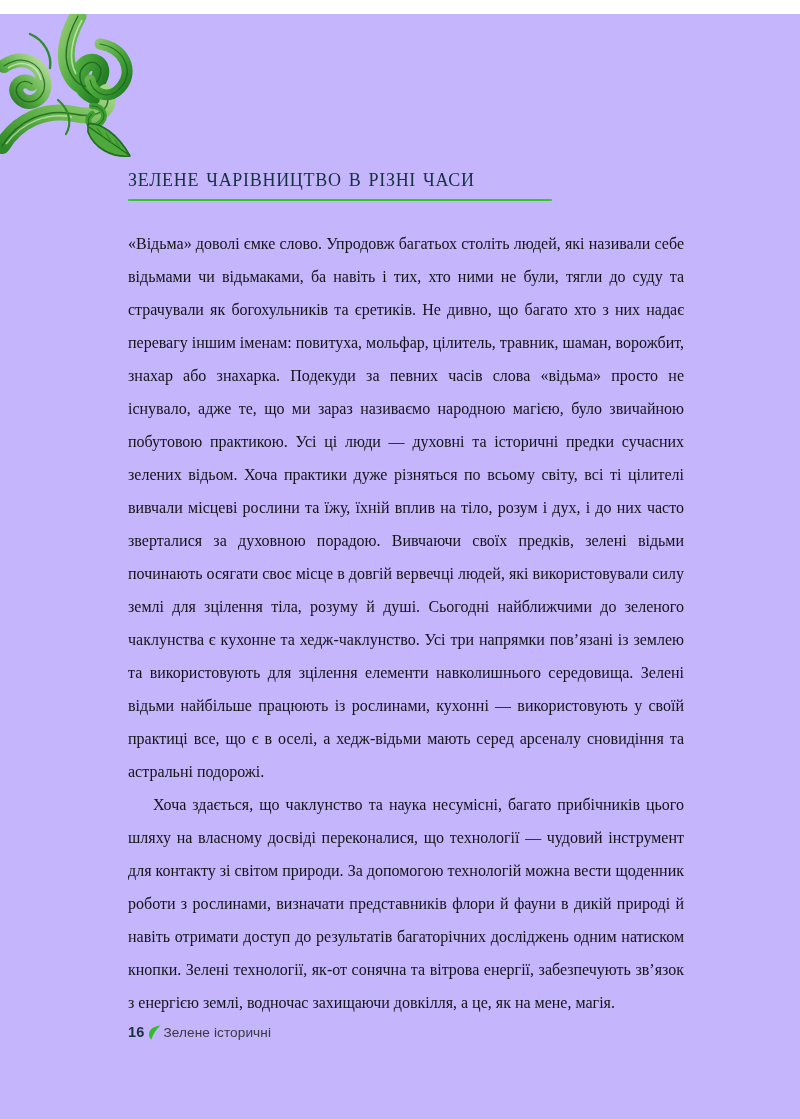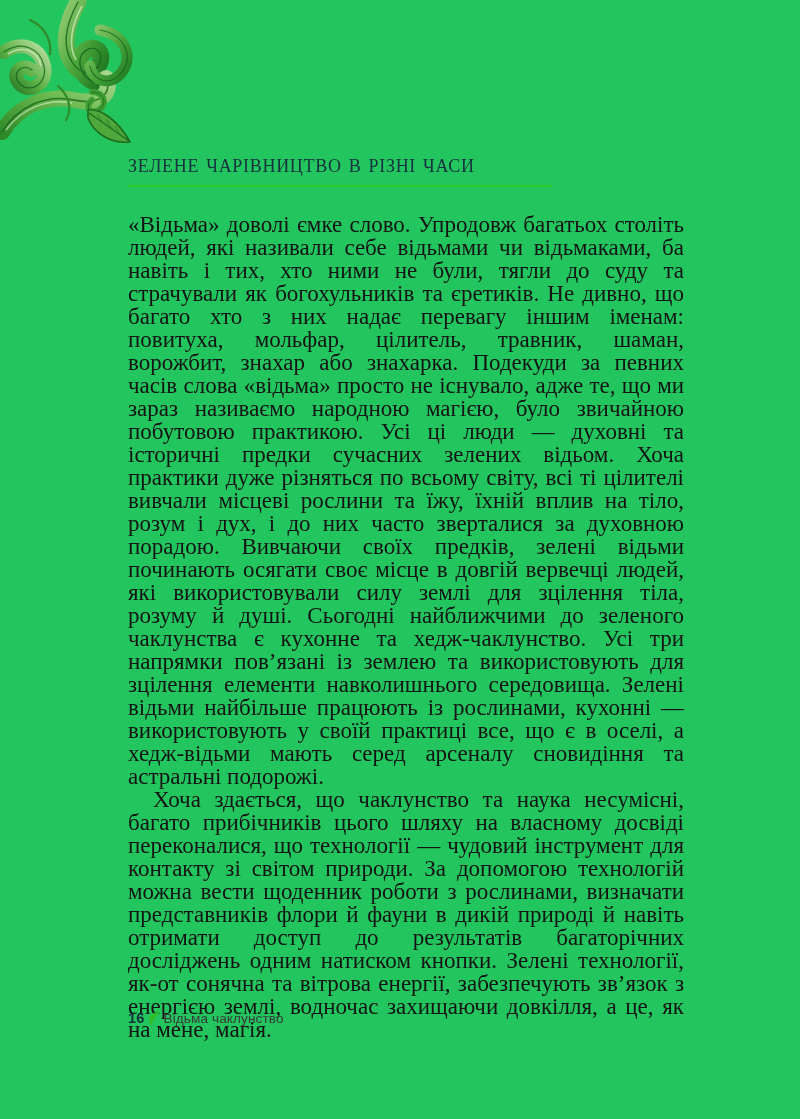--- a/index.html
+++ b/index.html
@@ -14,21 +14,22 @@
     position: relative;
     overflow: hidden;
     font-family: "Liberation Serif", "DejaVu Serif", serif;
     color: #1a1a1a;
     -webkit-font-smoothing: antialiased;
   }
 
   .page {
     position: absolute;
     inset: 0;
-    background: #22c55e;
+    background: #c4b5fd;
+    margin-top: 14px;
   }
 
   
   .ornament {
     position: absolute;
     left: 0px;
     top: 0px;
     width: 150px;
     height: 155px;
     pointer-events: none;
@@ -67,22 +68,22 @@
   .body-copy {
     position: absolute;
     left: 128px;
     top: 213px;
     width: 556px;
   }
   .body-copy p {
     margin: 0;
     text-align: justify;
     text-justify: inter-word;
-    font-size: 23px;
-    line-height: 23px;
+    font-size: 16px;
+    line-height: 33px;
     color: #141414;
     hyphens: manual;
   }
   .body-copy p.indent { text-indent: 25px; }
 
   
   .footer {
     position: absolute;
     left: 128px;
     top: 1010px;
@@ -174,16 +175,16 @@
   </div>
 
   <div class="footer">
     <span class="folio">16</span>
     <span class="footer-leaf-wrap">
       <svg class="footer-leaf" viewBox="0 0 13 15" xmlns="http://www.w3.org/2000/svg" aria-hidden="true">
         <path d="M11.8 0.6 C 5.2 1.4, 0.8 5.4, 1.0 10.0 C 1.1 12.0, 2.0 13.4, 3.2 14.2 C 4.2 10.0, 7.4 4.6, 11.8 0.6 Z" fill="#2fbd2a"></path>
         <path d="M11.8 0.6 C 7.4 4.6, 4.2 10.0, 3.2 14.2" fill="none" stroke="#2fbd2a" stroke-width="0.9"></path>
       </svg>
     </span>
-    <span class="footer-title">Відьма чаклунство</span>
+    <span class="footer-title">Зелене історичні</span>
   </div>
 
 </div>
 
 </body></html>

